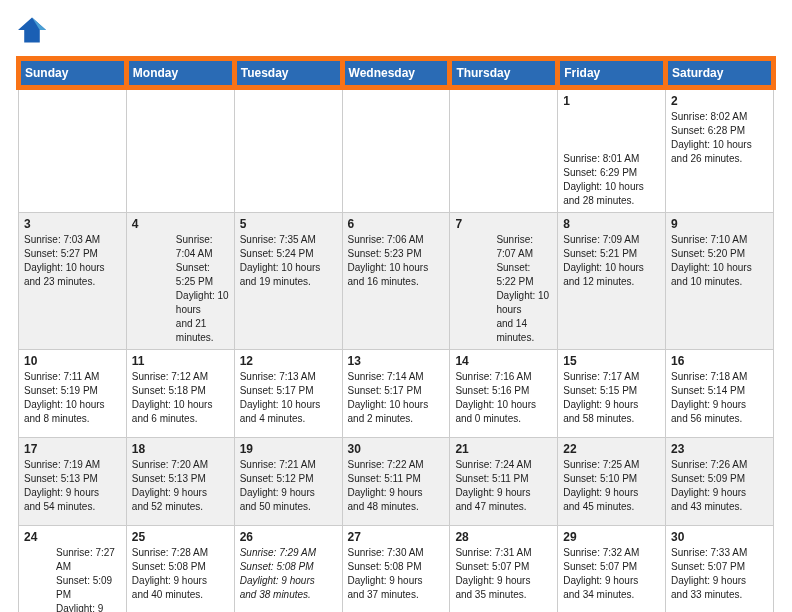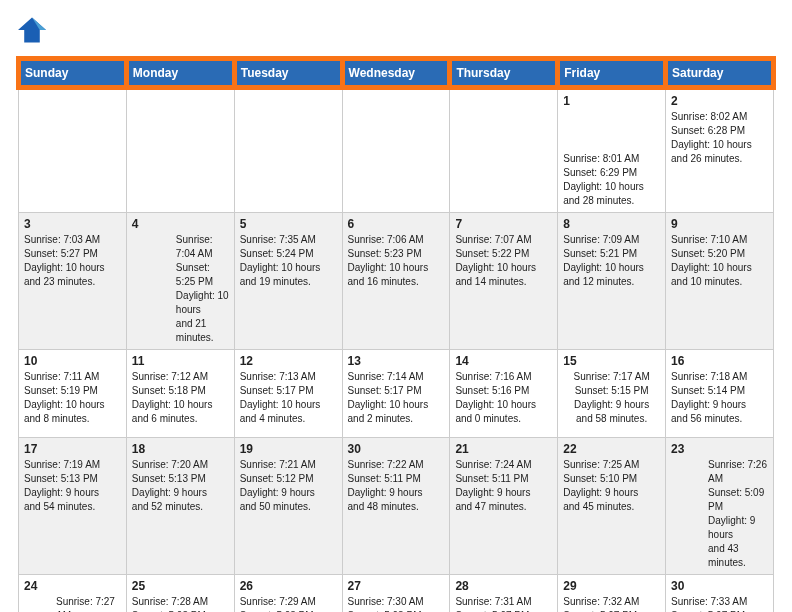--- a/index.html
+++ b/index.html
@@ -163,21 +163,21 @@
         </td>
         <td>
           <span class="day-number">6</span>
           <div class="day-info" style="white-space: pre-line;">Sunrise: 7:06 AM
 Sunset: 5:23 PM
 Daylight: 10 hours
 and 16 minutes.</div>
         </td>
         <td>
           <span class="day-number">7</span>
-          <div class="day-info" style="white-space: pre-line;">Sunrise: 7:07 AM
+          <div class="day-info" style="white-space: pre-line; margin-left: 41px;">Sunrise: 7:07 AM
 Sunset: 5:22 PM
 Daylight: 10 hours
 and 14 minutes.</div>
         </td>
         <td>
           <span class="day-number">8</span>
           <div class="day-info" style="white-space: pre-line;">Sunrise: 7:09 AM
 Sunset: 5:21 PM
 Daylight: 10 hours
 and 12 minutes.</div>
@@ -221,21 +221,21 @@
         </td>
         <td>
           <span class="day-number">14</span>
           <div class="day-info" style="white-space: pre-line;">Sunrise: 7:16 AM
 Sunset: 5:16 PM
 Daylight: 10 hours
 and 0 minutes.</div>
         </td>
         <td>
           <span class="day-number">15</span>
-          <div class="day-info" style="white-space: pre-line; text-align: center;">Sunrise: 7:17 AM
+          <div class="day-info" style="white-space: pre-line;">Sunrise: 7:17 AM
 Sunset: 5:15 PM
 Daylight: 9 hours
 and 58 minutes.</div>
         </td>
         <td>
           <span class="day-number">16</span>
           <div class="day-info" style="white-space: pre-line;">Sunrise: 7:18 AM
 Sunset: 5:14 PM
 Daylight: 9 hours
 and 56 minutes.</div>
@@ -279,21 +279,21 @@
         </td>
         <td>
           <span class="day-number">22</span>
           <div class="day-info" style="white-space: pre-line;">Sunrise: 7:25 AM
 Sunset: 5:10 PM
 Daylight: 9 hours
 and 45 minutes.</div>
         </td>
         <td>
           <span class="day-number">23</span>
-          <div class="day-info" style="white-space: pre-line; margin-left: 37px;">Sunrise: 7:26 AM
+          <div class="day-info" style="white-space: pre-line;">Sunrise: 7:26 AM
 Sunset: 5:09 PM
 Daylight: 9 hours
 and 43 minutes.</div>
         </td>
       </tr>
       <tr>
         <td>
           <span class="day-number">24</span>
           <div class="day-info" style="white-space: pre-line; margin-left: 32px;">Sunrise: 7:27 AM
 Sunset: 5:09 PM
@@ -302,21 +302,21 @@
         </td>
         <td>
           <span class="day-number">25</span>
           <div class="day-info" style="white-space: pre-line;">Sunrise: 7:28 AM
 Sunset: 5:08 PM
 Daylight: 9 hours
 and 40 minutes.</div>
         </td>
         <td>
           <span class="day-number">26</span>
-          <div class="day-info" style="white-space: pre-line;">Sunrise: 7:29 AM
+          <div class="day-info" style="white-space: pre-line; font-style: italic;">Sunrise: 7:29 AM
 Sunset: 5:08 PM
 Daylight: 9 hours
 and 38 minutes.</div>
         </td>
         <td>
           <span class="day-number">27</span>
           <div class="day-info" style="white-space: pre-line;">Sunrise: 7:30 AM
 Sunset: 5:08 PM
 Daylight: 9 hours
 and 37 minutes.</div>

